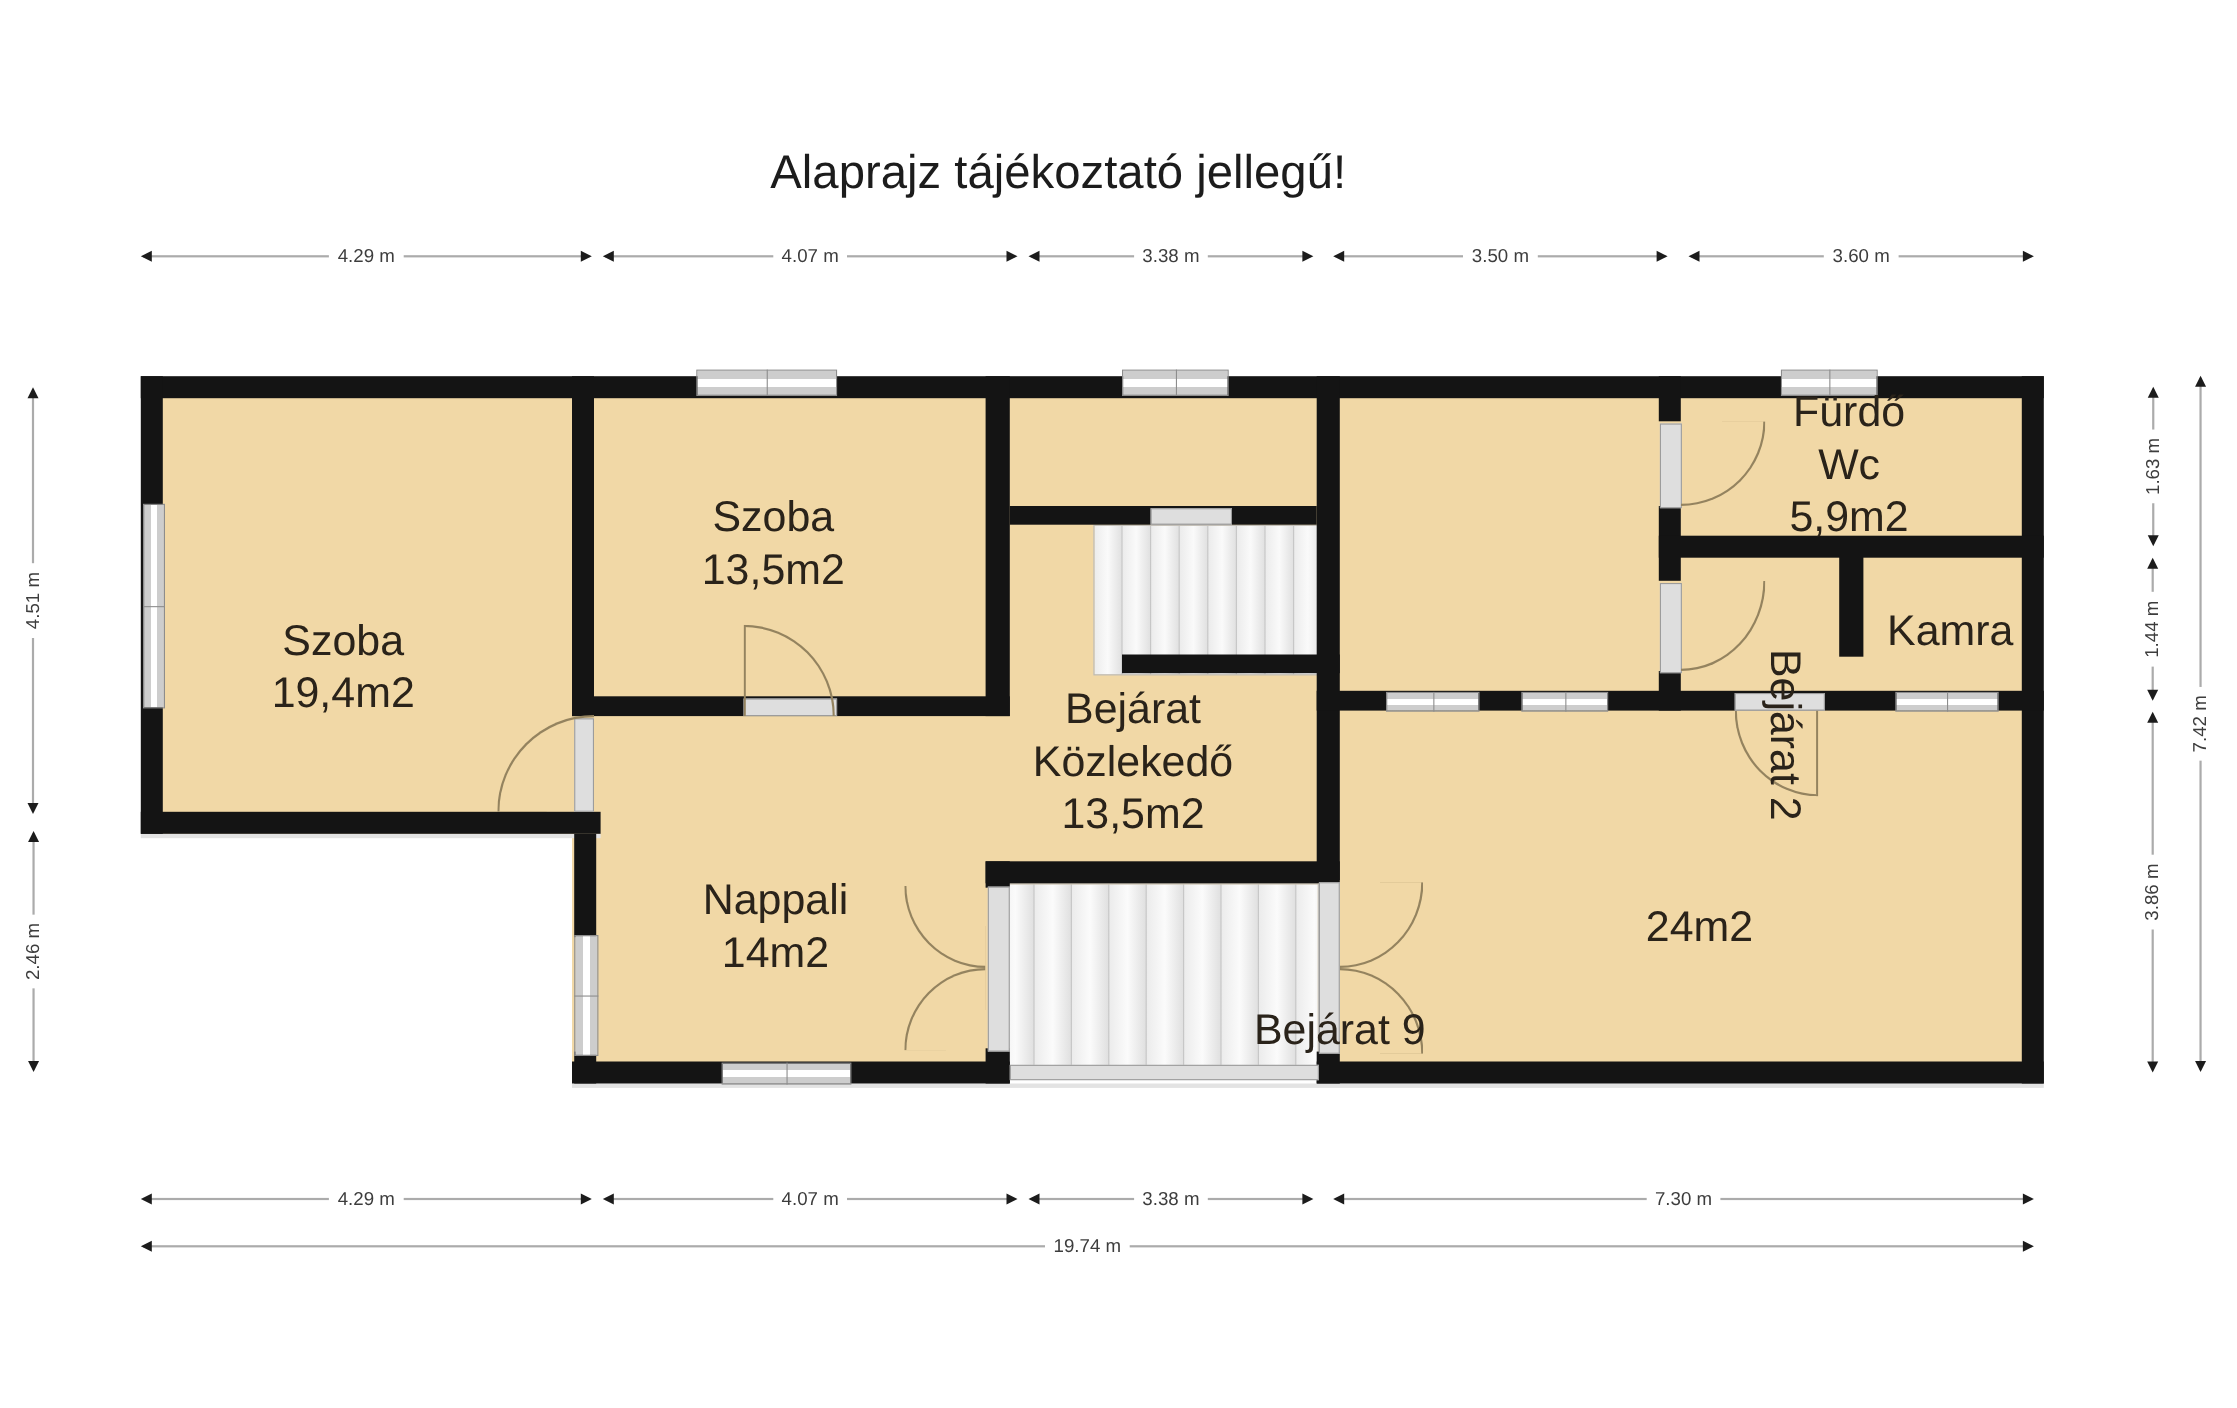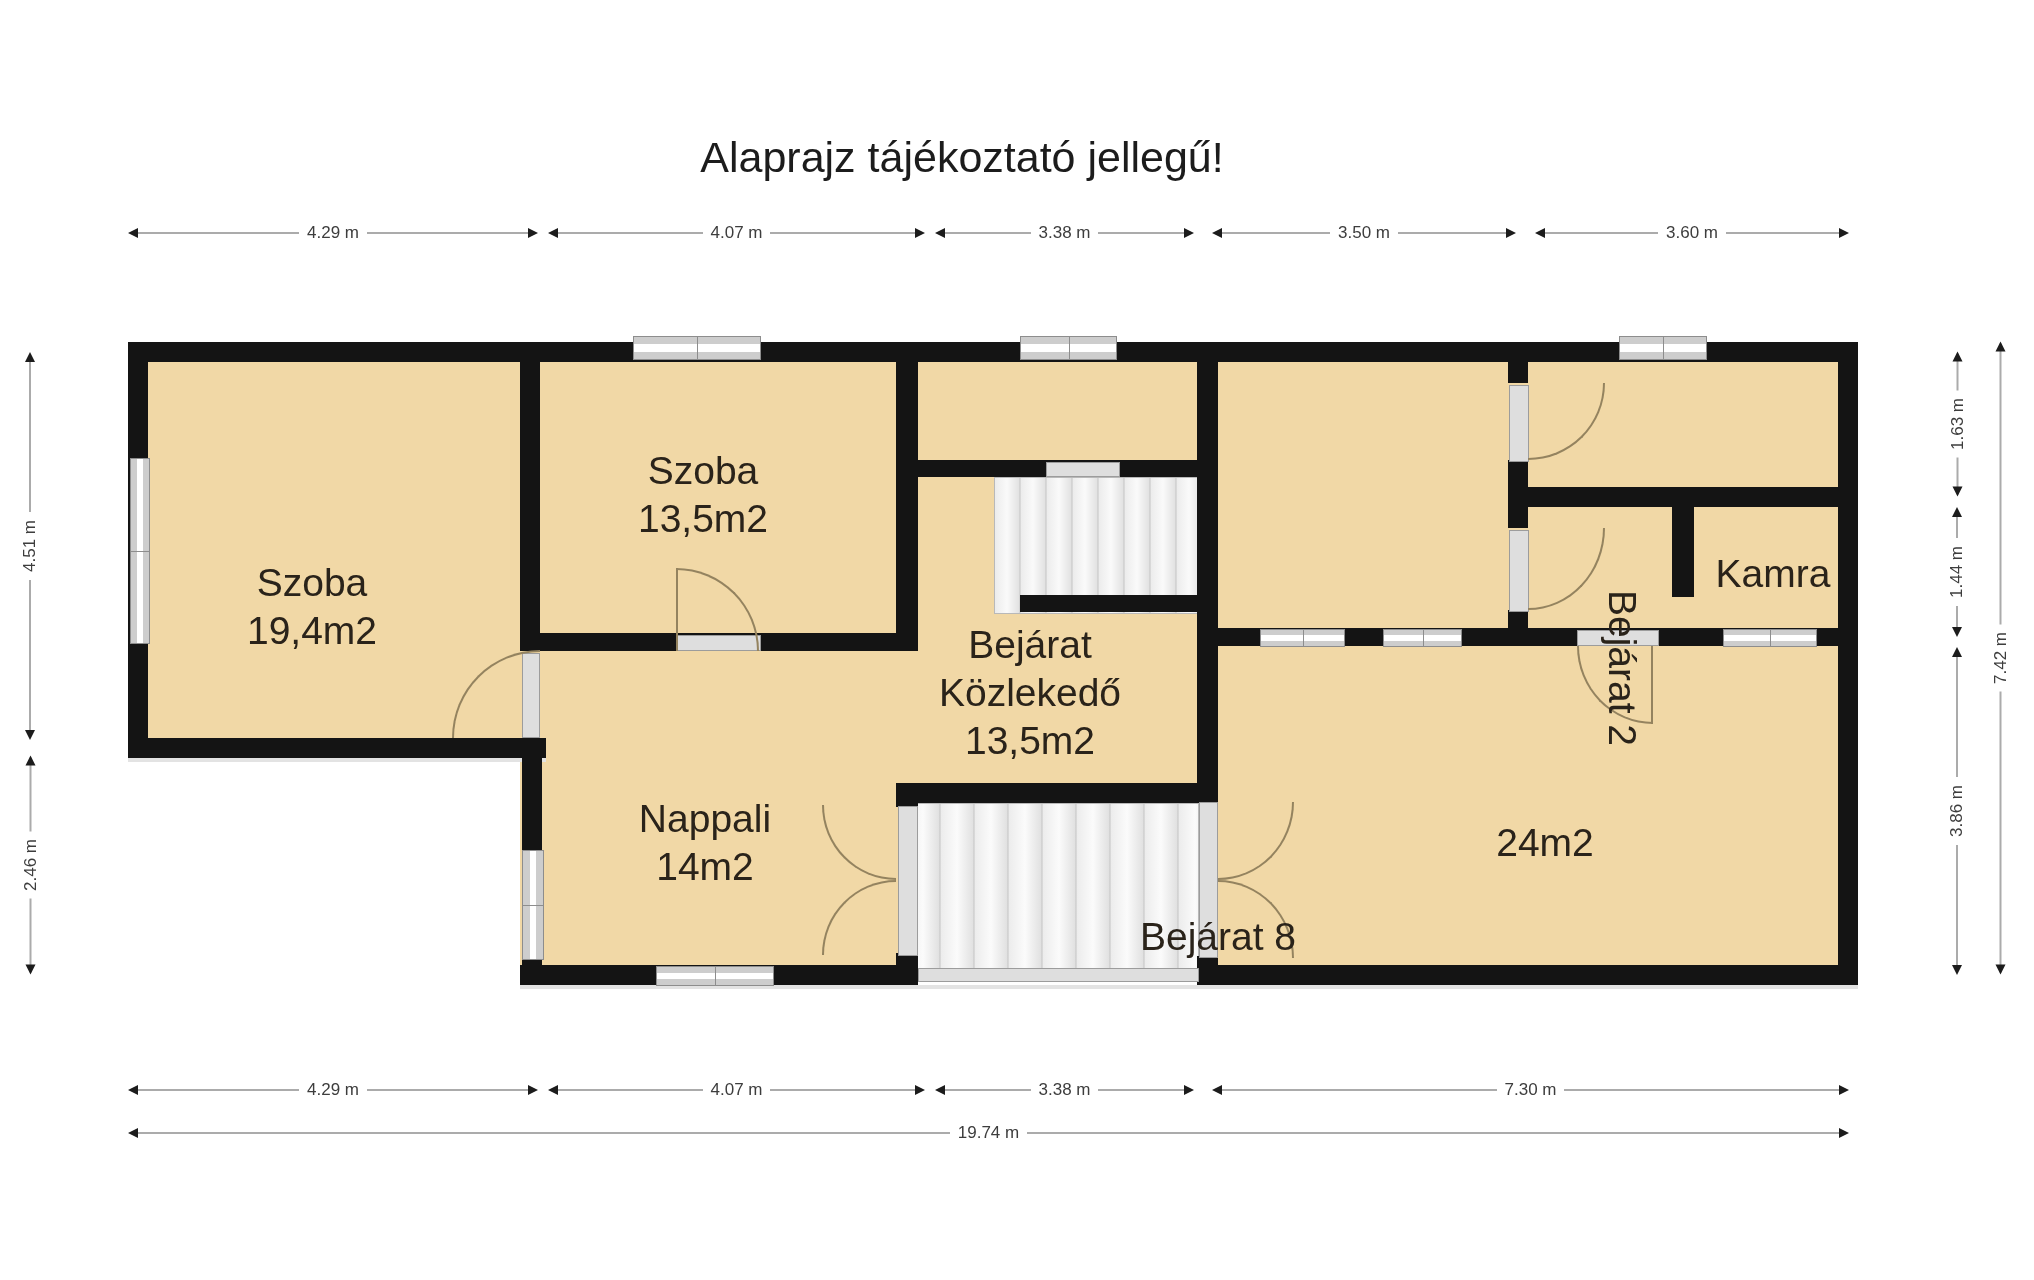--- a/index.html
+++ b/index.html
@@ -123,37 +123,42 @@
   <div class="arc a-tr z4" style="left:1218px;top:880px;width:76px;height:78px"></div>
 
   <div class="rl" style="left:312px;top:607px">
     <span>Szoba</span>
     <span>19,4m2</span>
   </div>
   <div class="rl" style="left:703px;top:495px">
     <span>Szoba</span>
     <span>13,5m2</span>
   </div>
+  <div class="rl" style="left:1681px;top:423px">
+    <span>Fürdő</span>
+    <span>Wc</span>
+    <span>5,9m2</span>
+  </div>
   <div class="rl" style="left:1773px;top:574px">
     <span>Kamra</span>
   </div>
   <div class="rl" style="left:1030px;top:693px">
     <span>Bejárat</span>
     <span>Közlekedő</span>
     <span>13,5m2</span>
   </div>
   <div class="rl" style="left:705px;top:843px">
     <span>Nappali</span>
     <span>14m2</span>
   </div>
   <div class="rl" style="left:1545px;top:843px">
     <span>24m2</span>
   </div>
   <div class="rl" style="left:1218px;top:937px">
-    <span>Bejárat 8</span>
+    <span>Bejárat 9</span>
   </div>
   <div class="rl rot90" style="left:1622px;top:668px">
     <span>Bejárat 2</span>
   </div>
 
   <div class="dim" style="left:128px;top:225px;width:410px">
     <i class="ln"></i>
       <span class="dl">4.29 m</span>
     </div>
   <div class="dim" style="left:548px;top:225px;width:377px">

